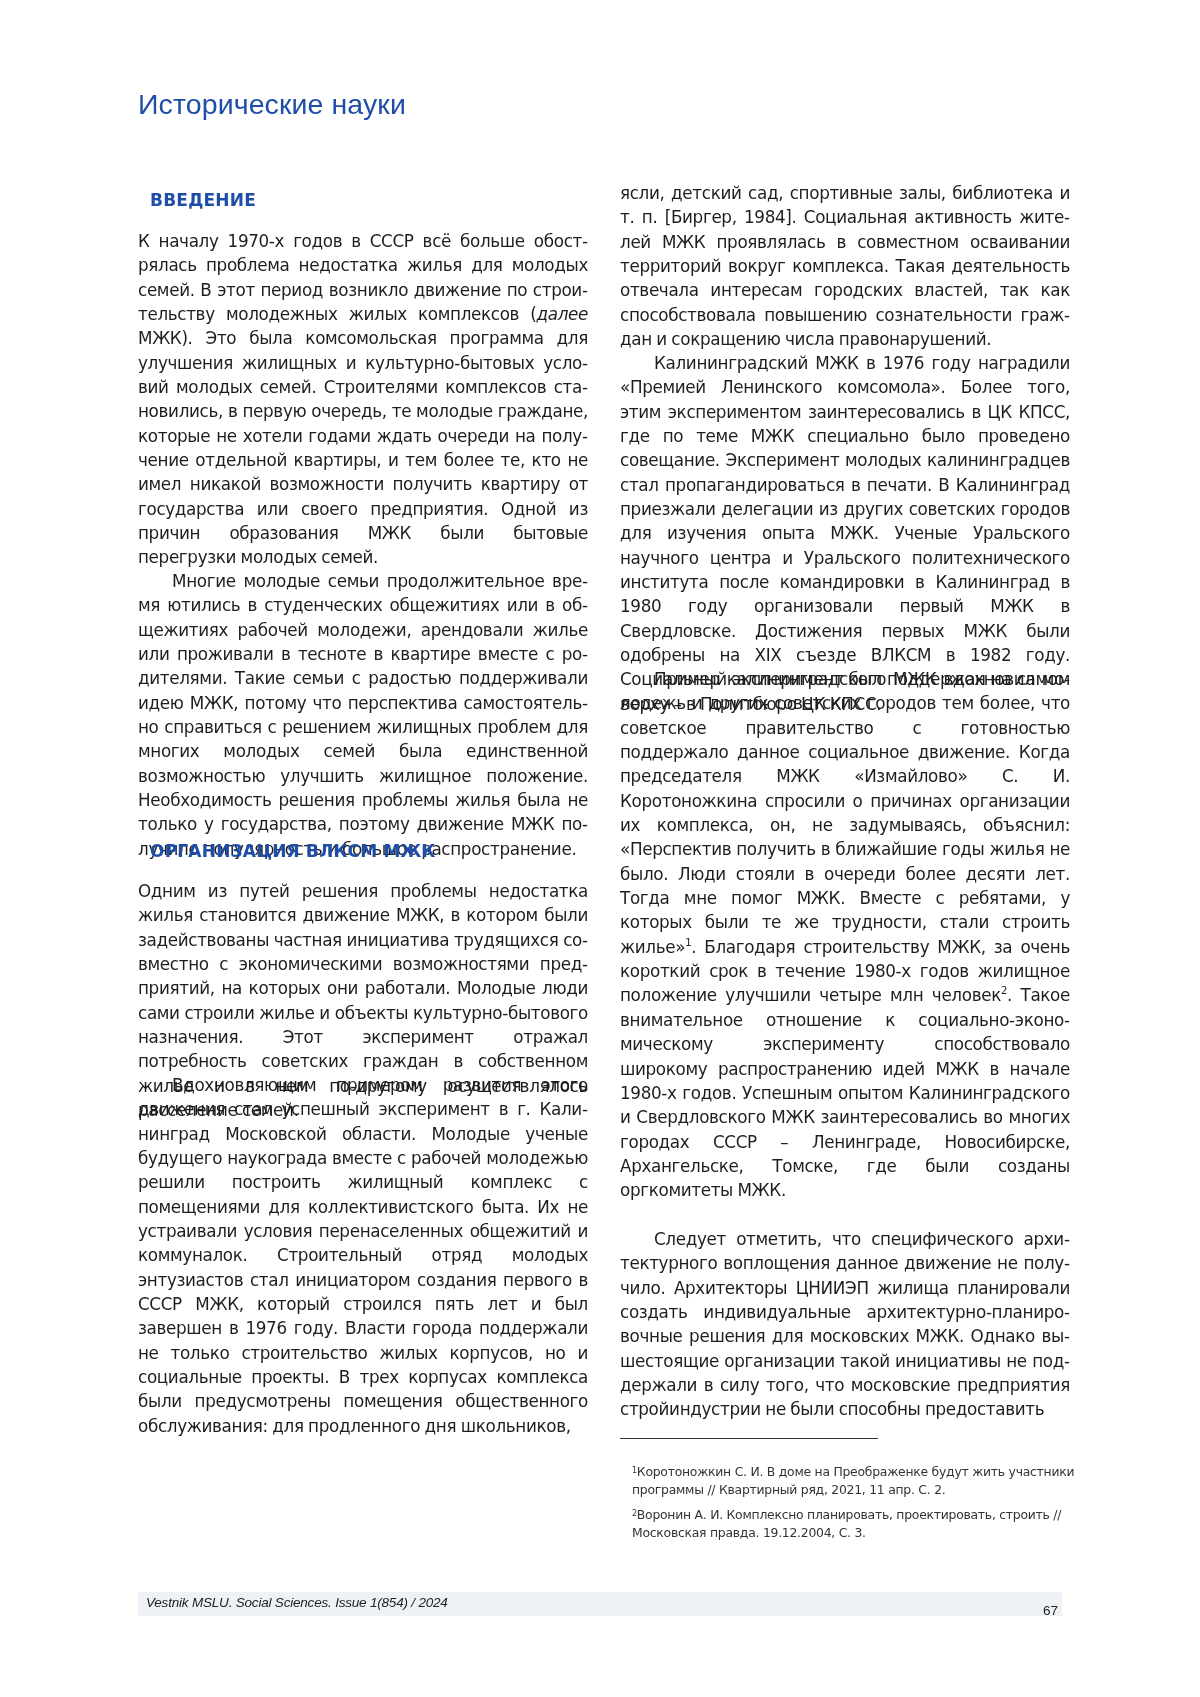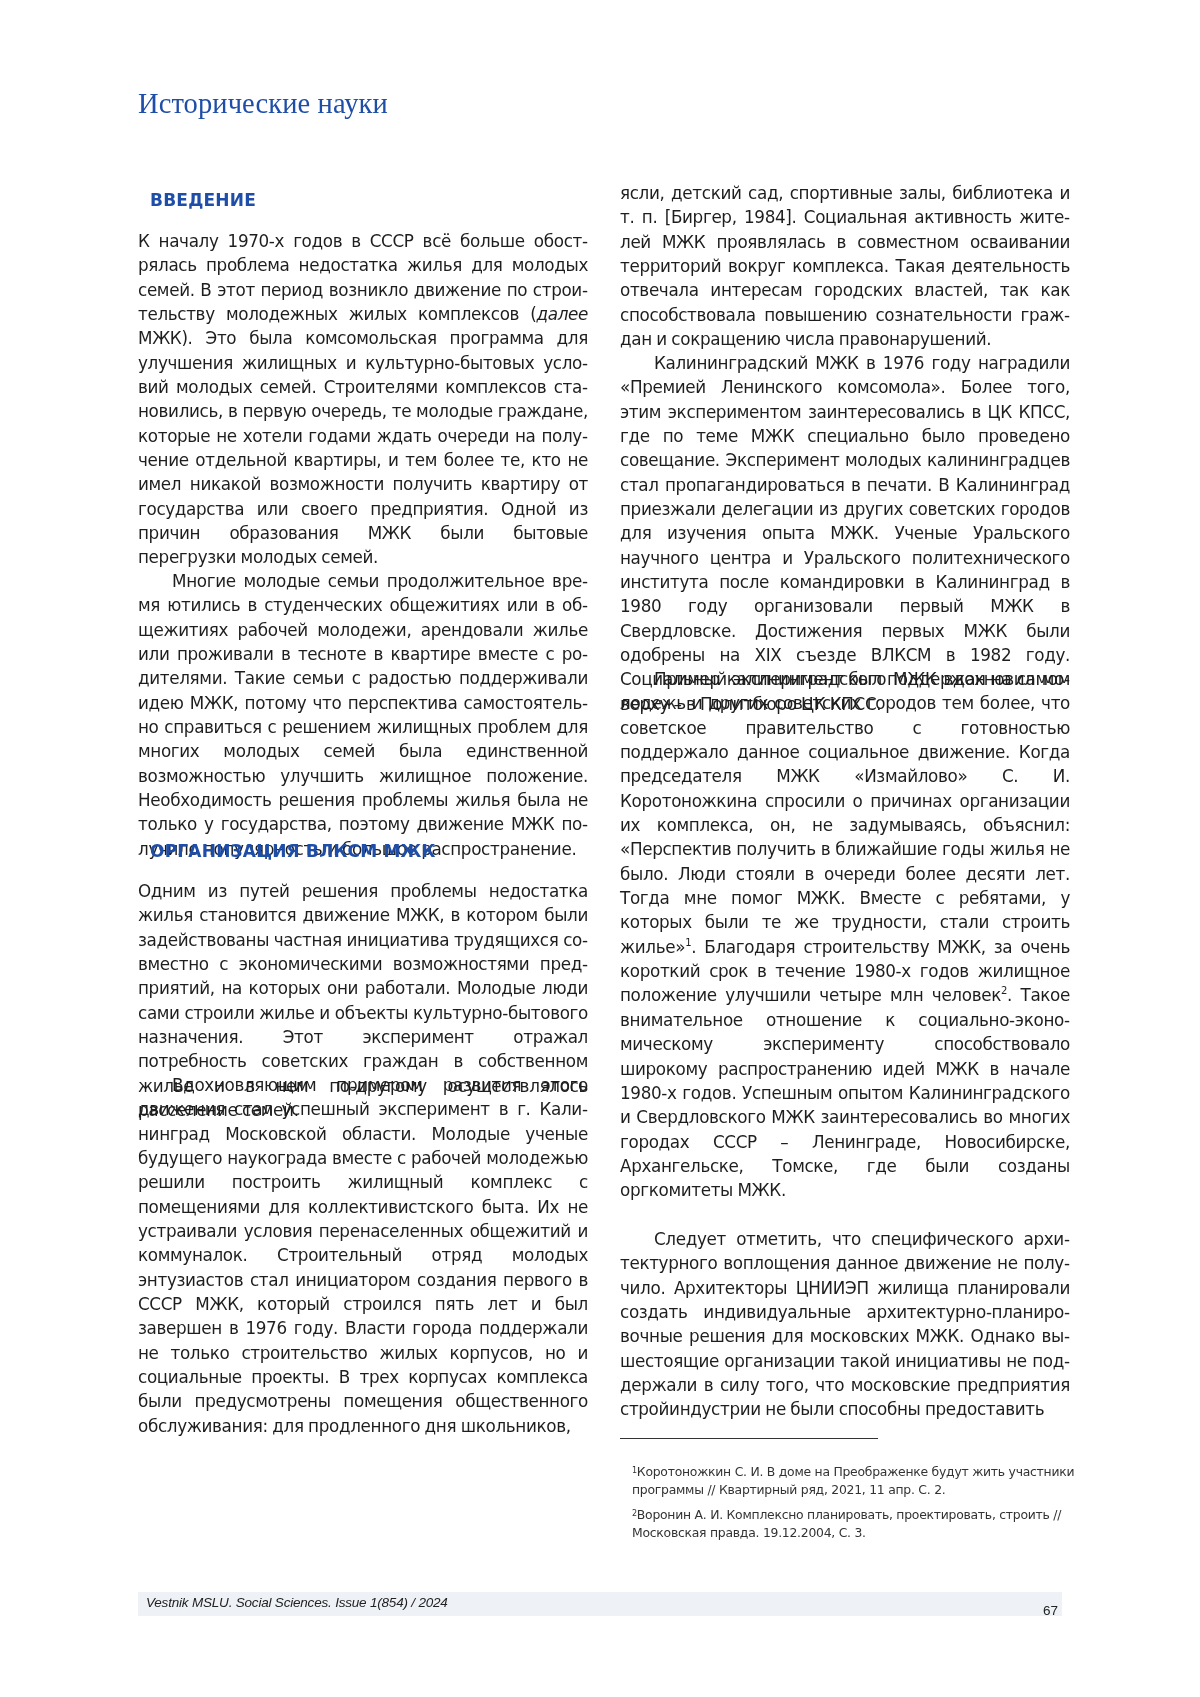--- a/index.html
+++ b/index.html
@@ -1,20 +1,20 @@
 <!DOCTYPE html>
 <html><head>
   <meta charset="utf-8">
   <style>
     html, body { margin: 0; padding: 0; background: #ffffff; }
     body { width: 1200px; height: 1697px; position: relative; overflow: hidden;
            font-family: "DejaVu Sans", "Liberation Sans", sans-serif; color: #1c1c1c; }
     .section-title { position: absolute; left: 138px; top: 88px; font-size: 28.5px;
                      color: #1f4ea8; font-weight: normal; margin: 0; letter-spacing: 0.1px;
-                     font-family: Liberation Serif, serif; }
+                     font-family: Liberation Sans, sans-serif; }
     .col { position: absolute; top: 0; width: 450px; }
     .col-left { left: 138px; }
     .col-right { left: 620px; }
     .heading { position: absolute; left: 0; font-weight: bold; color: #1f4ea8; font-size: 17px;
                letter-spacing: 0.2px; margin: 12px; font-family: "DejaVu Sans", sans-serif; }
     .para { position: absolute; left: 0; width: 450px; margin: 0; font-size: 16.8px; line-height: 24.35px;
             text-align: justify; font-family: "DejaVu Sans", sans-serif; letter-spacing: -0.35px;
             word-spacing: -0.5px; color: #1e1e1e; hyphens: manual; }
     .para.indent { text-indent: 34px; }
     .para i { }

